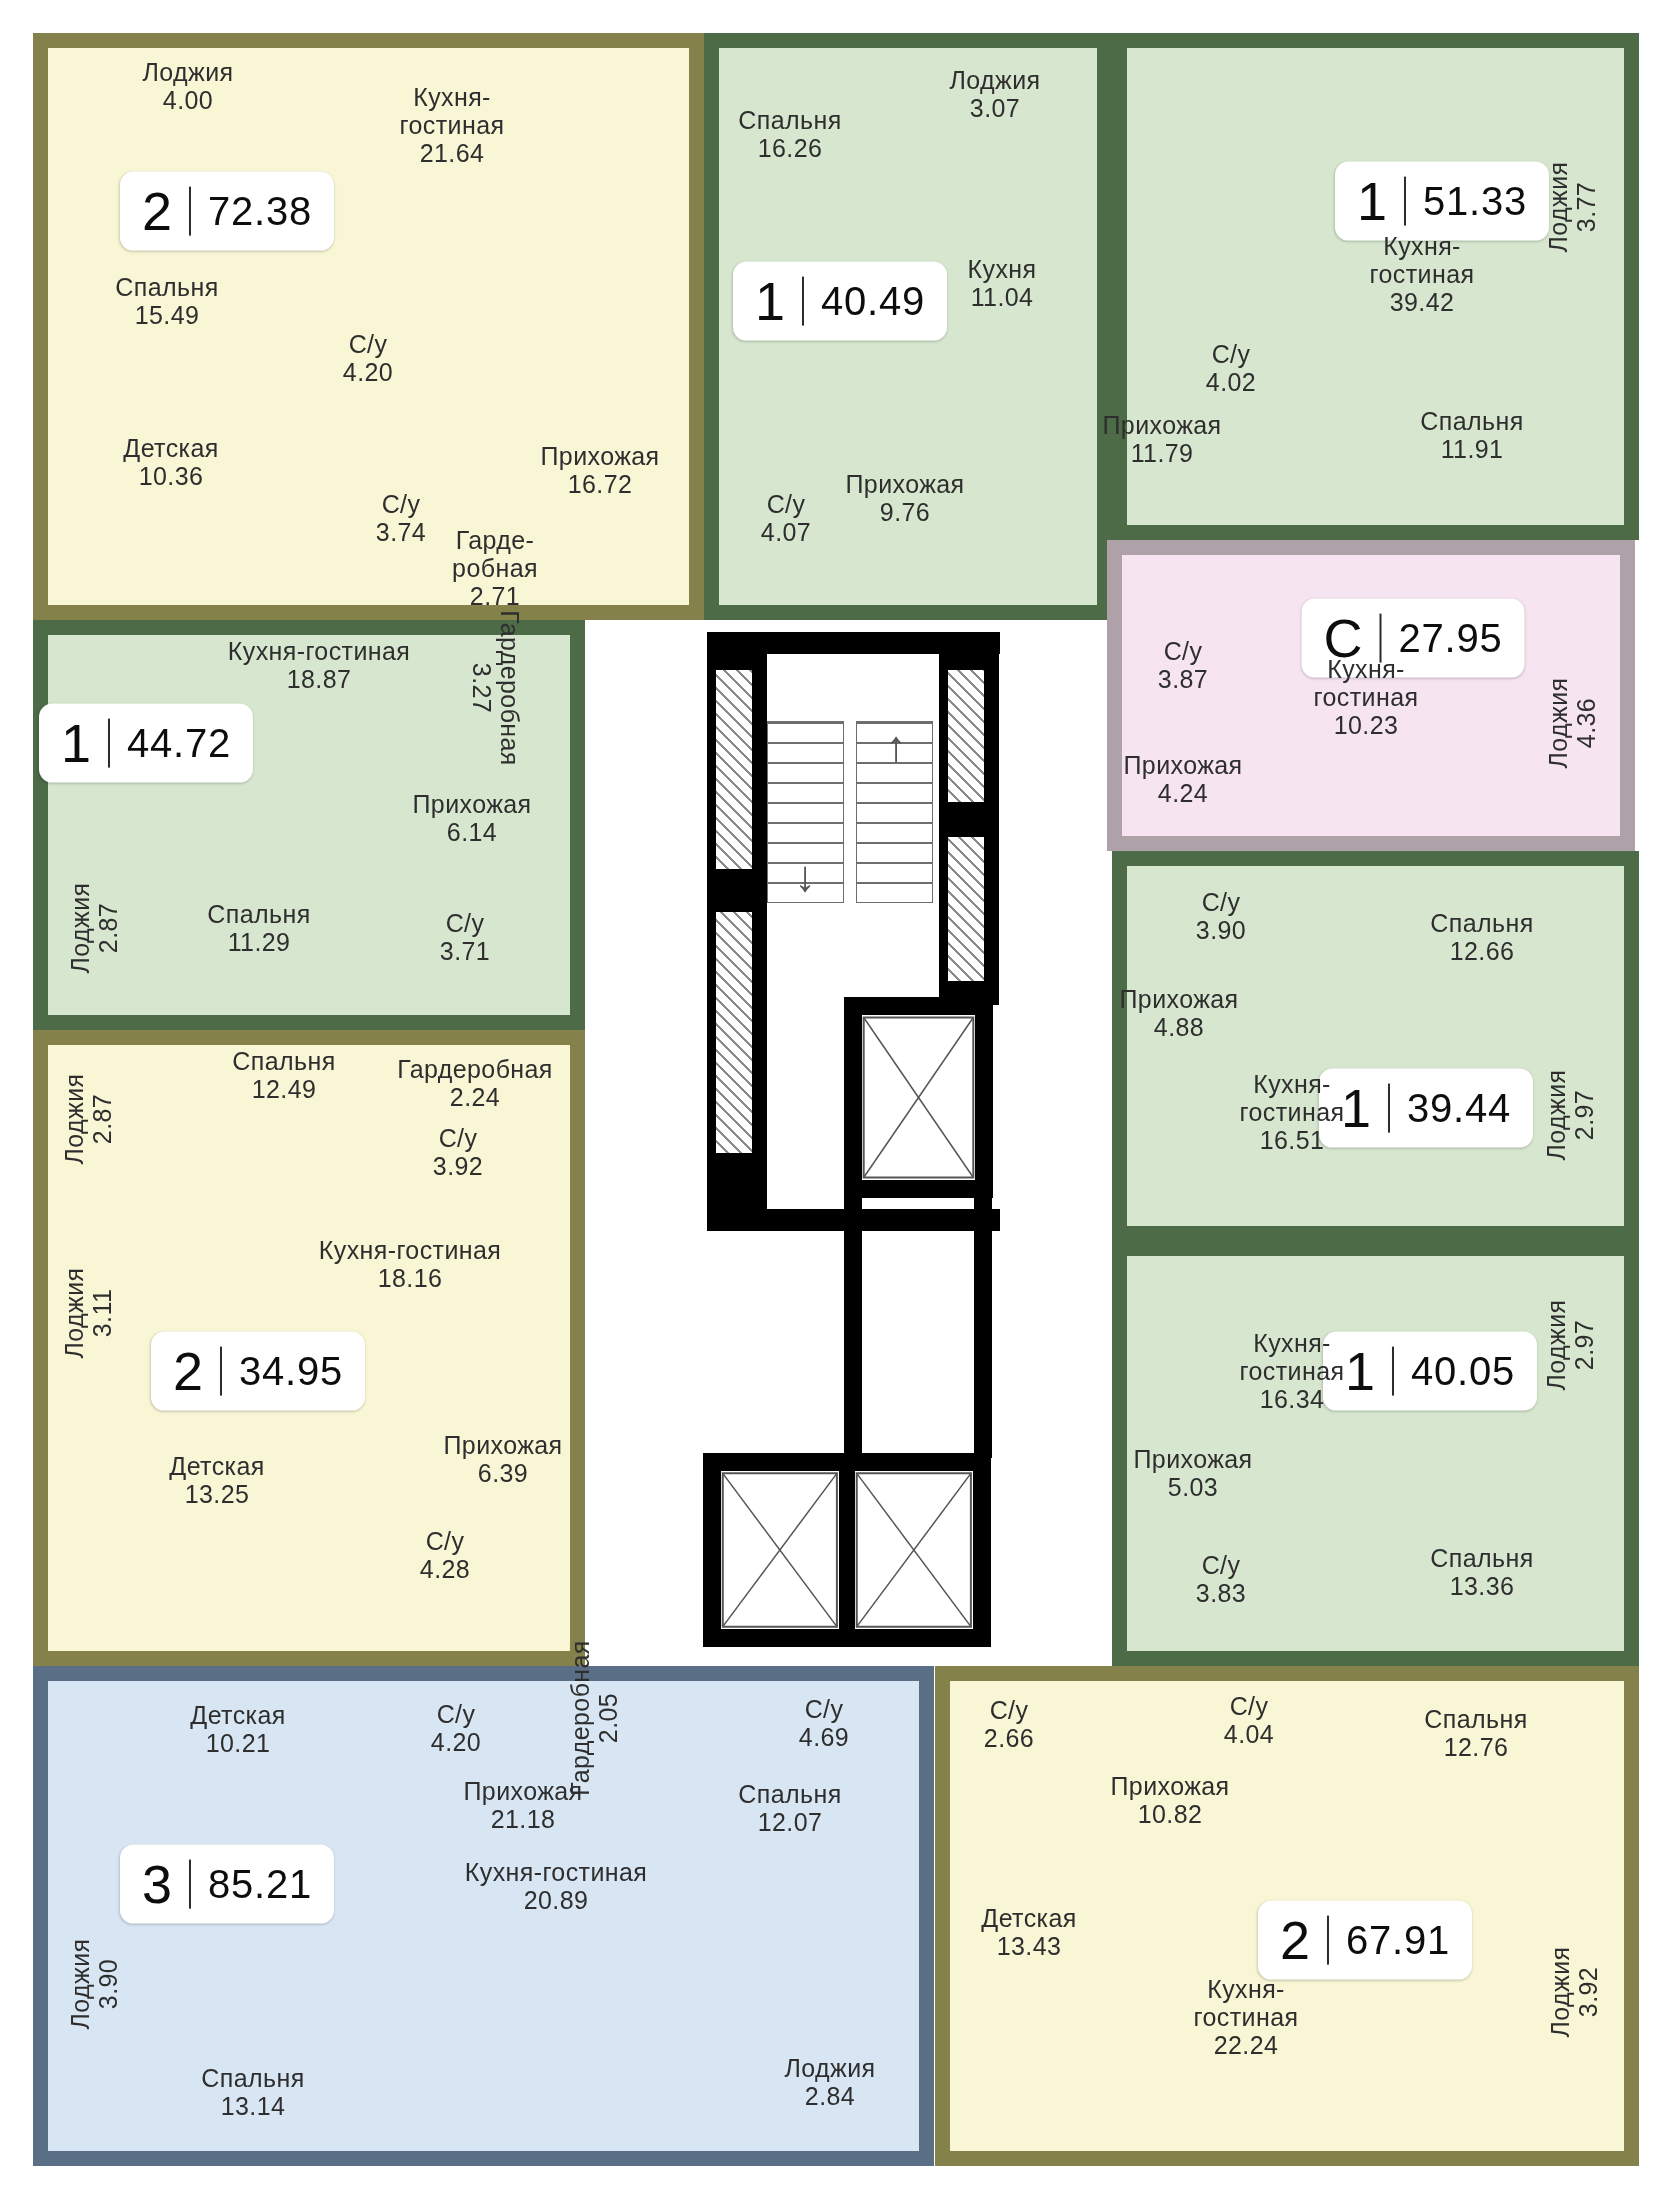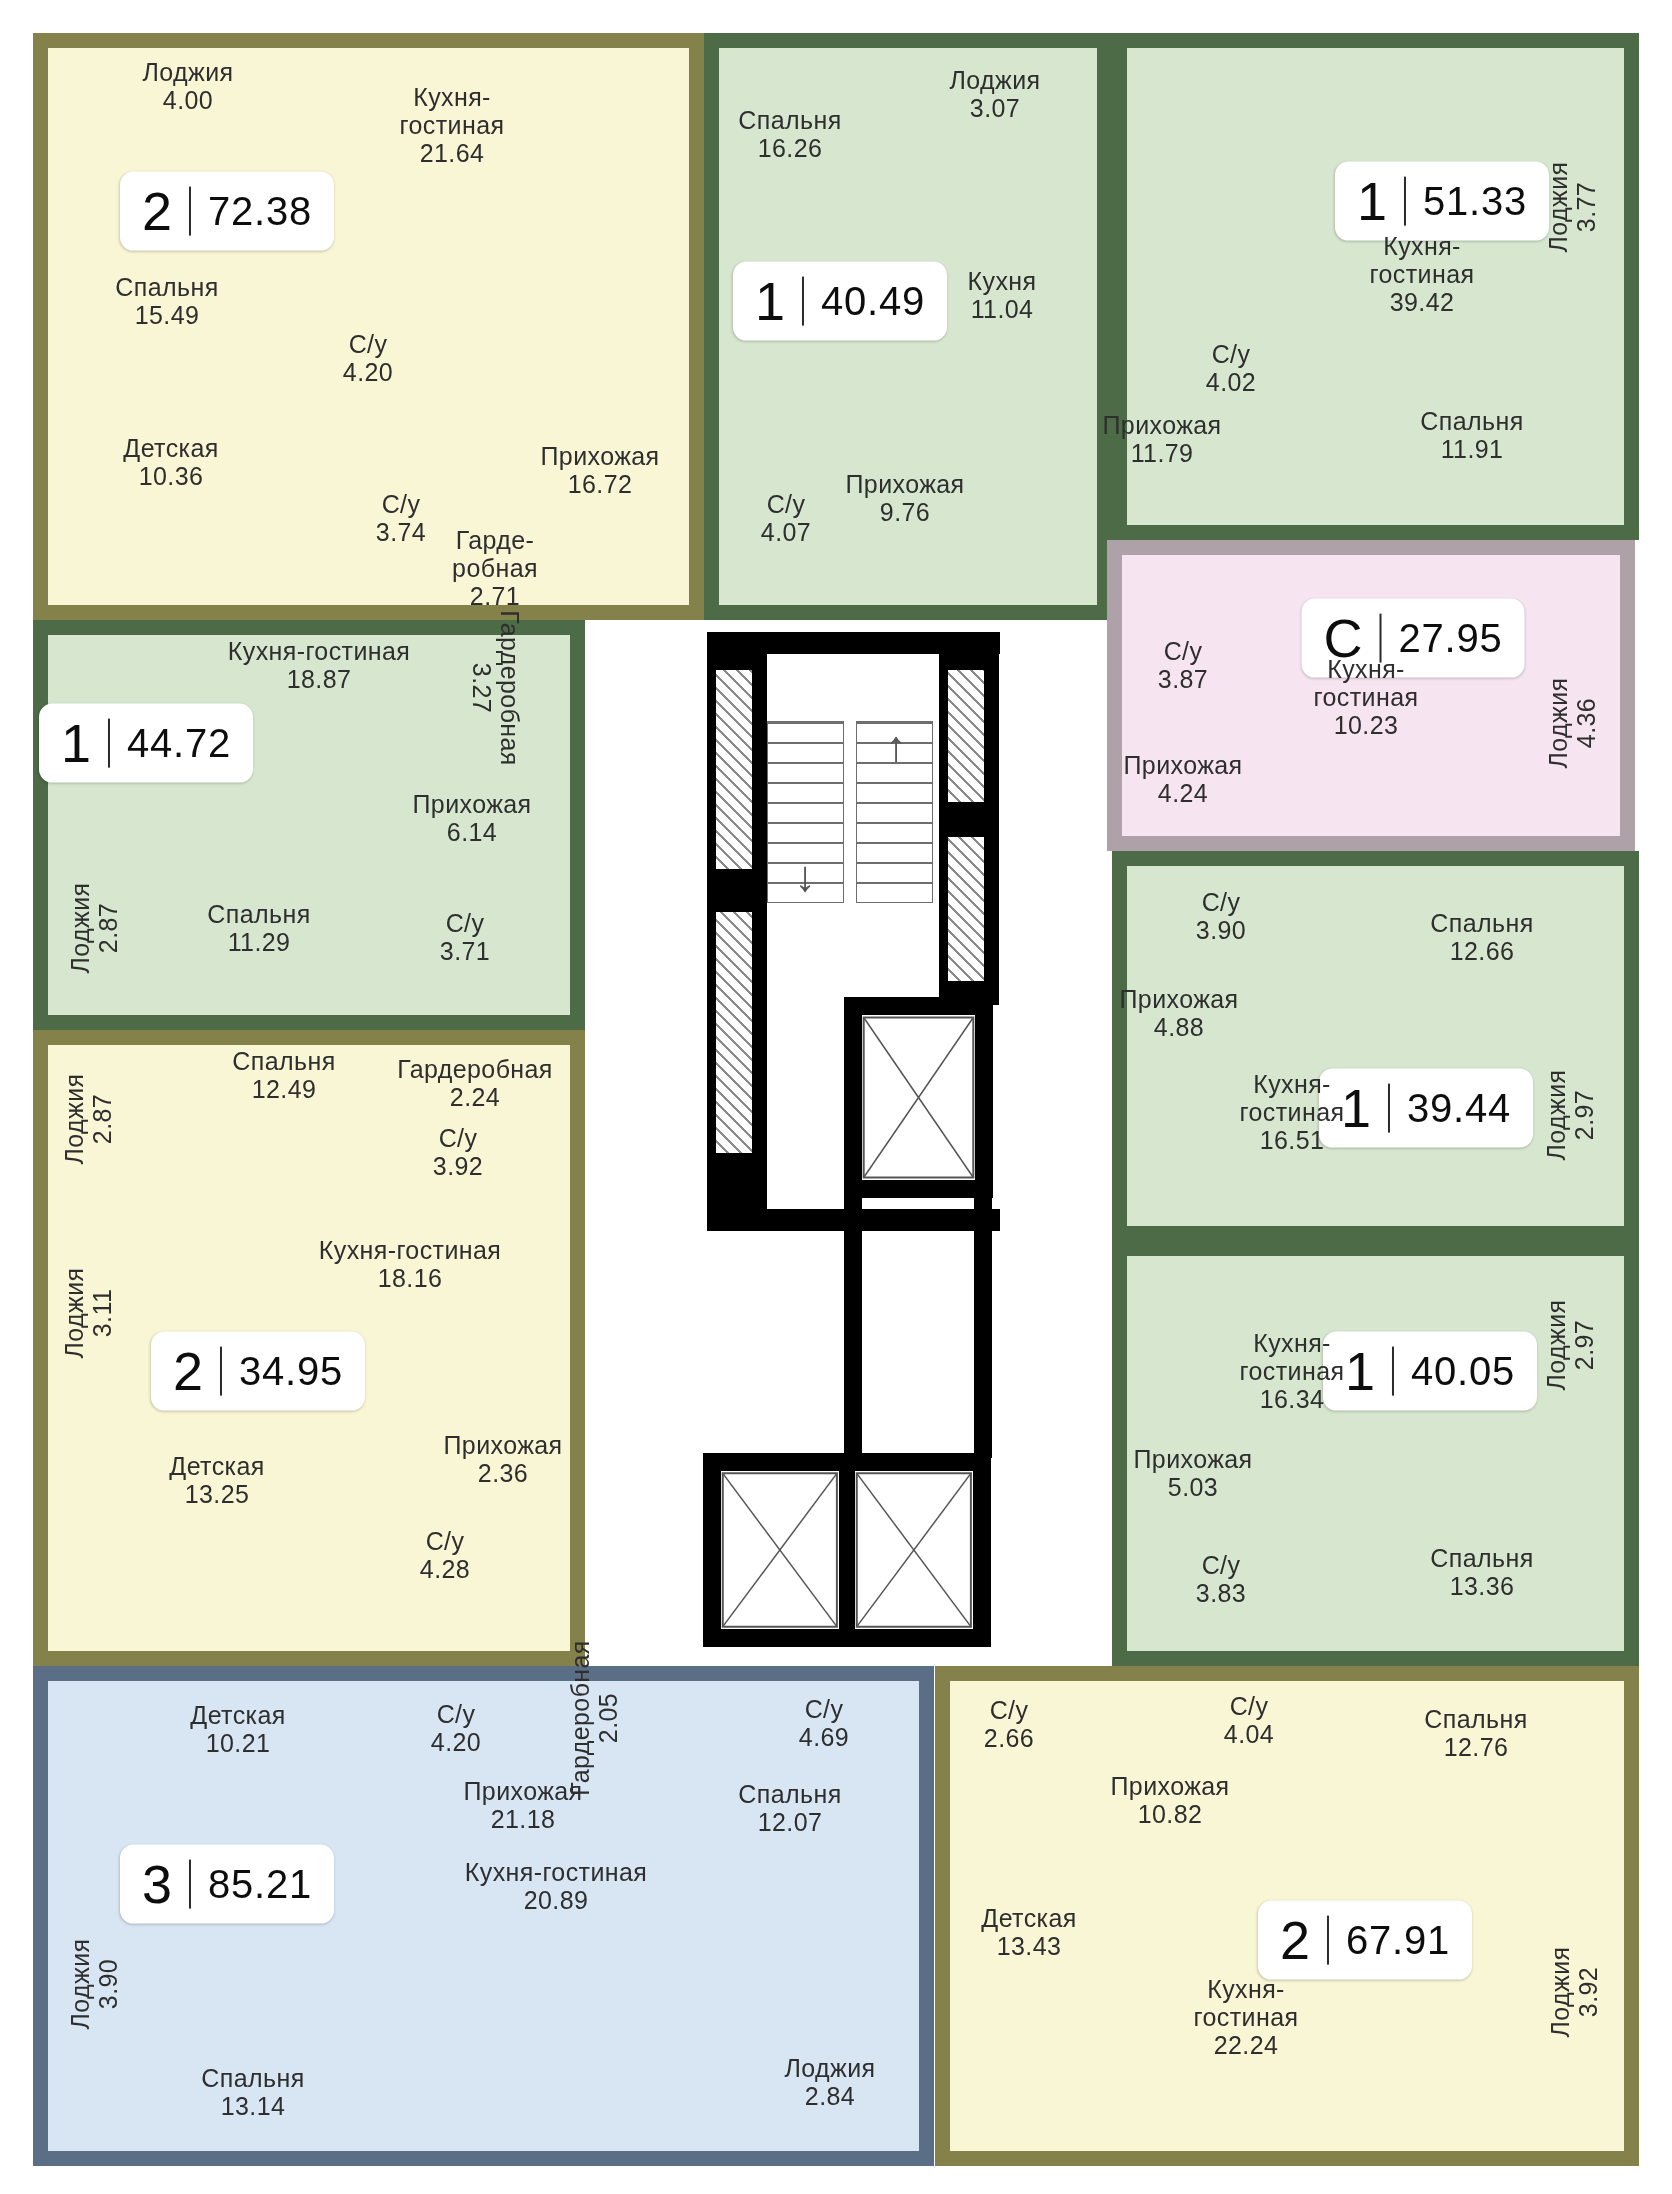--- a/index.html
+++ b/index.html
@@ -192,21 +192,21 @@
   </div>
 
 <div class="room" style="left:790px;top:134px">
     <span>Спальня</span>
     <span>16.26</span>
   </div>
 <div class="room" style="left:995px;top:94px">
     <span>Лоджия</span>
     <span>3.07</span>
   </div>
-<div class="room" style="left:1002px;top:295px">
+<div class="room" style="left:1002px;top:283px">
     <span>Кухня</span>
     <span>11.04</span>
   </div>
 <div class="room" style="left:905px;top:498px">
     <span>Прихожая</span>
     <span>9.76</span>
   </div>
 <div class="room" style="left:786px;top:518px">
     <span>С/у</span>
     <span>4.07</span>
@@ -298,21 +298,21 @@
 <div class="room" style="left:410px;top:1264px">
     <span>Кухня-гостиная</span>
     <span>18.16</span>
   </div>
 <div class="room" style="left:217px;top:1480px">
     <span>Детская</span>
     <span>13.25</span>
   </div>
 <div class="room" style="left:503px;top:1459px">
     <span>Прихожая</span>
-    <span>2.36</span>
+    <span>6.39</span>
   </div>
 <div class="room" style="left:445px;top:1555px">
     <span>С/у</span>
     <span>4.28</span>
   </div>
 
 <div class="room" style="left:1221px;top:916px">
     <span>С/у</span>
     <span>3.90</span>
   </div>

